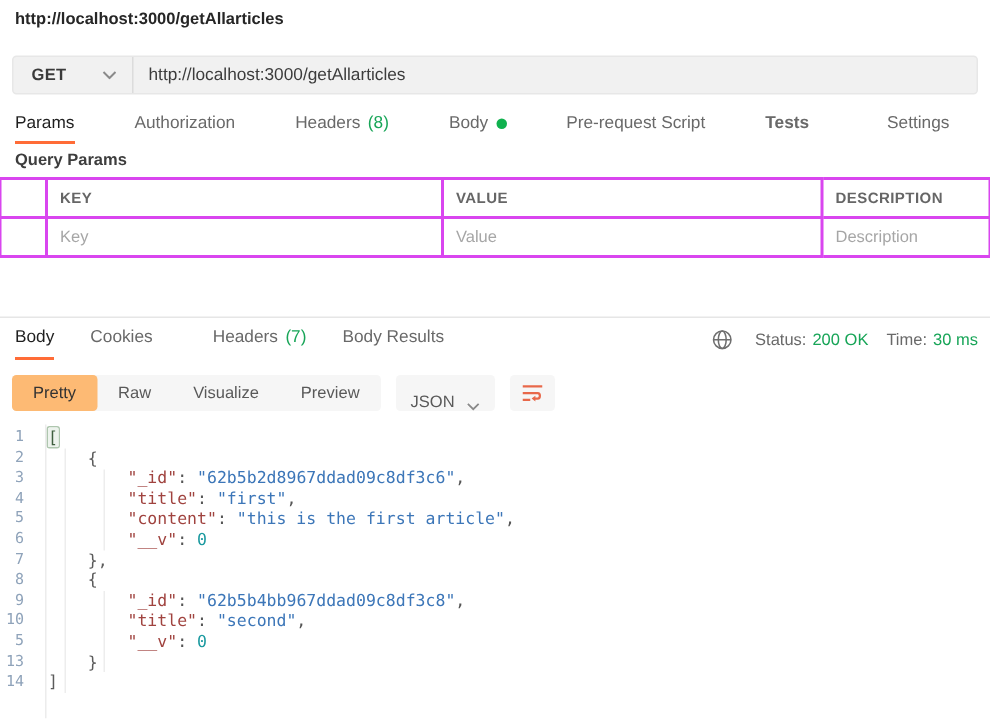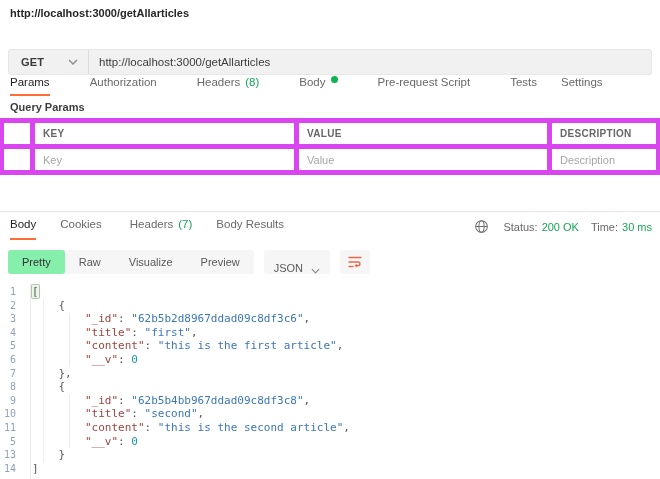--- a/index.html
+++ b/index.html
@@ -6,42 +6,42 @@
   html, body { width: 660px; height: 479px; overflow: hidden; background: #fff; }
   body { font-family: "Liberation Sans", sans-serif; color: #333; }
   .page { position: relative; width: 660px; height: 479px; background: #fff; }
 
   
   .req-title { position: absolute; left: 10px; top: 7px; font-size: 11px; font-weight: bold; color: #262626; }
 
   
   .url-bar { position: absolute; left: 8px; right: 8px; top: 37px; height: 26px;
              background: #f1f1f1; border: 1px solid #e7e7e7; border-radius: 3px;
-             display: flex; align-items: center; margin-top: 12px; }
+             display: flex; align-items: center; }
   .method { width: 80px; height: 100%; display: flex; align-items: center; justify-content: space-between;
             padding: 0 10px 0 12px; border-right: 1px solid #dcdcdc; cursor: pointer; }
   .method-label { font-size: 11px; font-weight: bold; color: #3a3a3a; letter-spacing: .2px; }
   .url-input { flex: 1; padding-left: 10px; font-size: 11.5px; color: #3c3c3c; }
 
   
   .tabs { display: flex; align-items: stretch; }
-  .tab { position: relative; display: flex; align-items: flex-start; gap: 5px;
+  .tab { position: relative; display: flex; align-items: center; gap: 5px;
          font-size: 11.5px; color: #696969; cursor: pointer; padding: 5px 0 8px; }
   .tab.active { color: #1f1f1f; }
   .tab.active::after { content: ""; position: absolute; left: 0; right: 0; bottom: 0;
                        height: 2px; background: #ff6c37; }
   .tab .badge { color: #18a558; font-size: 11.5px; }
   .tab .dot { width: 7px; height: 7px; border-radius: 50%; background: #10b14e; display: inline-block; }
   .req-tabs { position: absolute; left: 10px; top: 71px; height: 25px; gap: 20px; }
 
   .qp-title { position: absolute; left: 10px; top: 101px; font-size: 11px; font-weight: bold; color: #3d3d3d; }
 
   
   .qp-table { position: absolute; left: -1px; top: 118px; width: 662px; border-collapse: collapse; table-layout: fixed; }
-  .qp-table td, .qp-table th { border: 5px solid #d946ef; height: 26px; padding: 0 0 0 8px;
+  .qp-table td, .qp-table th { border: 2px solid #d946ef; height: 26px; padding: 0 0 0 8px;
                                text-align: left; vertical-align: middle; }
   .qp-table th { font-size: 10px; font-weight: bold; color: #666; letter-spacing: .3px; }
   .qp-table .cb { width: 31px; padding: 0; }
   .qp-table .col-key { width: 264px; }
   .qp-table .col-val { width: 253px; }
   .qp-table .ph { font-size: 11px; color: #a6a6a6; }
 
   
   .resp-divider { position: absolute; left: 0; right: 0; top: 211px; height: 1px; background: #e6e6e6; }
   .resp-header { position: absolute; left: 10px; right: 8px; top: 213px; height: 27px;
@@ -50,21 +50,21 @@
   .resp-meta { display: flex; align-items: center; font-size: 11px; color: #696969; }
   .resp-meta .globe { display: flex; align-items: center; margin-right: 14px; cursor: pointer; }
   .meta-label { margin-right: 4px; }
   .meta-value { color: #18a558; }
   .meta-gap { width: 12px; }
 
   
   .resp-toolbar { position: absolute; left: 8px; top: 250px; height: 24px; display: flex; align-items: center; }
   .seg { display: flex; height: 24px; background: #f6f6f6; border-radius: 3px; }
   .seg-btn { padding: 0 14px; display: flex; align-items: center; font-size: 11px; color: #595959; cursor: pointer; }
-  .seg-btn.active { background: #86efac; border-radius: 3px; color: #333; }
+  .seg-btn.active { background: #fdba74; border-radius: 3px; color: #333; }
   .json-btn { margin-left: 10px; height: 24px; background: #f6f6f6; border-radius: 3px;
               padding: 0 10px; display: flex; align-items: flex-end; gap: 8px;
               font-size: 11px; color: #595959; cursor: pointer; }
   .wrap-btn { margin-left: 10px; width: 30px; height: 24px; background: #f6f6f6; border-radius: 3px;
               display: flex; align-items: center; justify-content: center; cursor: pointer; }
 
   
   .code-area { position: absolute; left: 0; right: 0; top: 283px; bottom: 0;
                font-family: "DejaVu Sans Mono", monospace; font-size: 11px; padding-top: 2px; }
   .gutter-sep { position: absolute; left: 30px; top: 0; bottom: 0; width: 1px; background: #ececec; }
@@ -108,21 +108,21 @@
         <span>Headers</span>
         <span class="badge">(8)</span>
       </div>
       <div class="tab" style="margin-right: 20px;">
         <span>Body</span>
         <span class="dot"></span>
       </div>
       <div class="tab" style="margin-right: 20px;">
         <span>Pre-request Script</span>
       </div>
-      <div class="tab" style="margin-right: 4px;">
+      <div class="tab" style="margin-right: 32px; font-weight: bold;">
         <span>Tests</span>
       </div>
       <div class="tab" style="margin-right: 20px;">
         <span>Settings</span>
       </div>
     </div>
 
   <div class="qp-title">Query Params</div>
 
   <table class="qp-table">
@@ -144,21 +144,21 @@
       </tbody>
   </table>
 
   <div class="resp-divider"></div>
 
   <div class="resp-header">
     <div class="tabs resp-tabs" id="resp-tabs">
         <div class="tab active" style="margin-right: 12px;">
           <span>Body</span>
         </div>
-        <div class="tab" style="margin-right: 16px;">
+        <div class="tab" style="margin-right: 28px;">
           <span>Cookies</span>
         </div>
         <div class="tab" style="margin-right: 12px;">
           <span>Headers</span>
           <span class="badge">(7)</span>
         </div>
         <div class="tab" style="margin-right: 12px;">
           <span>Body Results</span>
         </div>
       </div>
@@ -243,24 +243,20 @@
         </div>
         <div class="code-line">
           <span class="ln">9</span>
           <span class="code-text"><span>        </span><span class="tok-key">"_id"</span><span class="tok-punc">: </span><span class="tok-str">"62b5b4bb967ddad09c8df3c8"</span><span class="tok-punc">,</span></span>
         </div>
         <div class="code-line">
           <span class="ln">10</span>
           <span class="code-text"><span>        </span><span class="tok-key">"title"</span><span class="tok-punc">: </span><span class="tok-str">"second"</span><span class="tok-punc">,</span></span>
         </div>
         <div class="code-line">
-          <span class="ln">11</span>
-          <span class="code-text"><span>        </span><span class="tok-key">"content"</span><span class="tok-punc">: </span><span class="tok-str">"this is the second article"</span><span class="tok-punc">,</span></span>
-        </div>
-        <div class="code-line">
           <span class="ln">5</span>
           <span class="code-text"><span>        </span><span class="tok-key">"__v"</span><span class="tok-punc">: </span><span class="tok-num">0</span></span>
         </div>
         <div class="code-line">
           <span class="ln">13</span>
           <span class="code-text"><span class="tok-brkt">    }</span></span>
         </div>
         <div class="code-line">
           <span class="ln">14</span>
           <span class="code-text"><span class="tok-brkt">]</span></span>

